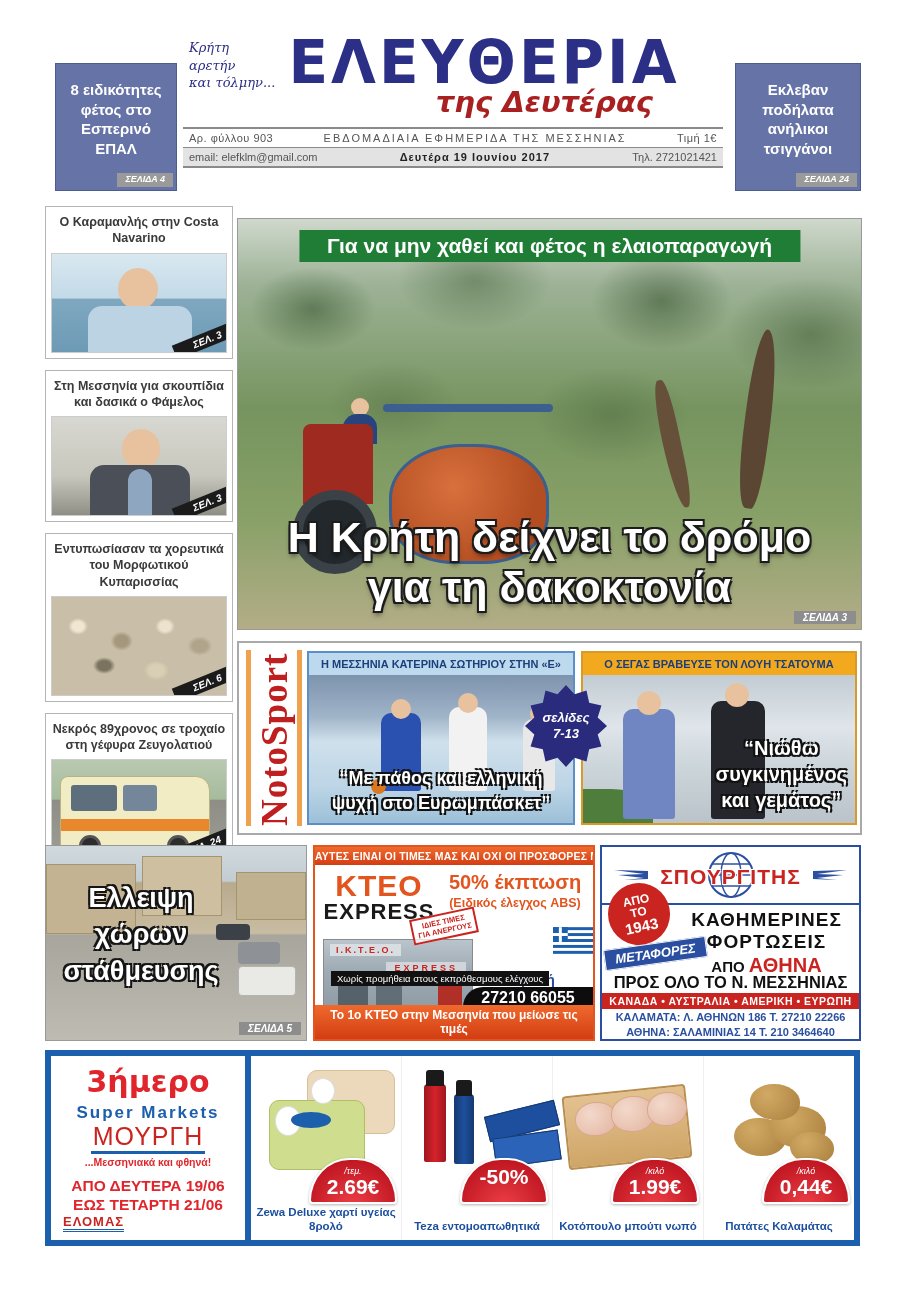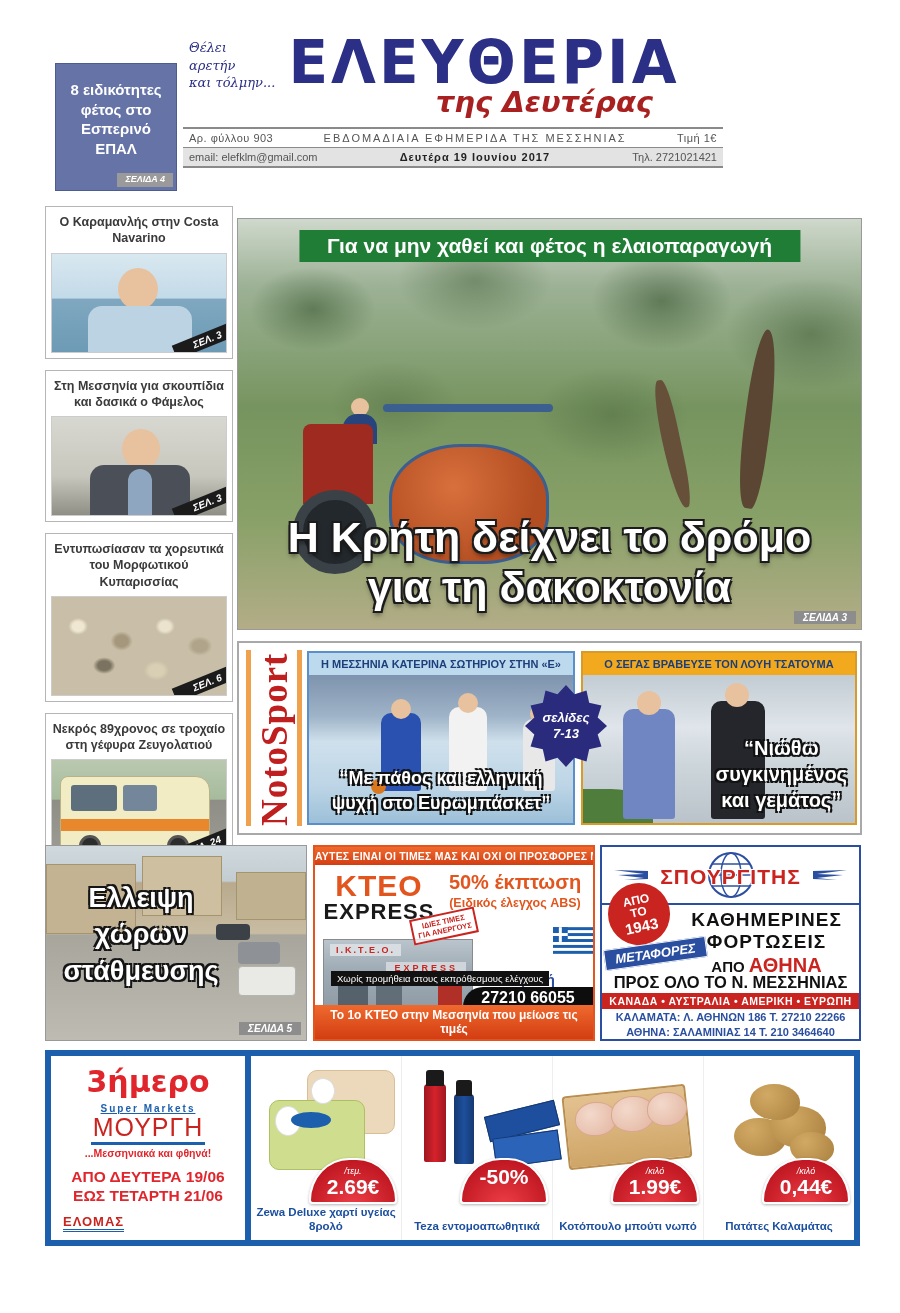--- a/index.html
+++ b/index.html
@@ -160,21 +160,21 @@
   .spg-from .city { color:#c9241f; font-size:20px; font-weight:900; }
   .spg-dest { position:absolute; left:0; right:0; top:126px; text-align:center; font-weight:900; font-size:16.5px; color:#111; }
   .spg-regions { position:absolute; left:0; right:0; top:146px; background:#c9241f; color:#fff; font-weight:bold;
                font-size:10.5px; text-align:center; padding:2px 0; letter-spacing:0.5px; }
   .spg-addr { position:absolute; left:0; right:0; top:163px; text-align:center; color:#2b4fa0; font-weight:bold; font-size:11px; line-height:1.4; }
 
   
   .market { position:absolute; left:45px; top:1050px; width:815px; height:196px; border:6px solid #1c5fad; background:#fff; display:flex; }
   .market-left { width:200px; border-right:6px solid #1c5fad; padding:8px 10px; text-align:center; position:relative; }
   .m-promo { color:#e0262c; font-size:30px; font-weight:bold; font-family:"DejaVu Sans", sans-serif; }
-  .m-chain { color:#1c5fad; font-weight:bold; font-size:10px; letter-spacing:2px; margin-top:4px;text-decoration:underline; }
+  .m-chain { color:#1c5fad; font-weight:bold; font-size:17px; letter-spacing:2px; margin-top:4px; }
   .m-brand { color:#c9241f; font-weight:400; font-size:25px; letter-spacing:1px; border-bottom:3px solid #1c5fad; display:inline-block; padding:0 2px; line-height:1.1; }
   .m-tagline { color:#e0262c; font-size:10.5px; font-weight:bold; margin-top:2px; }
   .m-dates { color:#e0262c; font-weight:900; font-size:15.5px; line-height:1.25; margin-top:8px; }
   .m-group { position:absolute; left:12px; bottom:8px; color:#c9241f; font-weight:900; font-size:13px; letter-spacing:1px;
              border-bottom:3px double #1c5fad; }
   .products { flex:1; display:flex; }
   .product { flex:1; position:relative; border-right:1px solid #eee; }
   .product:last-child { border-right:none; }
   .p-visual { position:absolute; left:0; right:0; top:6px; height:118px; }
   .p-caption { position:absolute; left:4px; right:4px; bottom:6px; text-align:center; color:#1c4f9e; font-size:11.5px; font-weight:bold; line-height:1.2; }
@@ -199,38 +199,42 @@
 
 <div id="page">
 
   <div class="promo-box promo-left">
     <div>8 ειδικότητες φέτος στο Εσπερινό ΕΠΑΛ</div>
     <div class="page-tag">ΣΕΛΙΔΑ 4</div>
   </div>
 
   <div class="masthead">
     <div class="motto">
-      <div>Θέλει</div>
+      <div>Κρήτη</div>
       <div>αρετήν</div>
       <div>και τόλμην...</div>
     </div>
     <div class="logo-title">ΕΛΕΥΘΕΡΙΑ</div>
     <div class="logo-sub">της Δευτέρας</div>
     <div class="info-row first">
       <span>Αρ. φύλλου 903</span>
       <span class="center">ΕΒΔΟΜΑΔΙΑΙΑ ΕΦΗΜΕΡΙΔΑ ΤΗΣ ΜΕΣΣΗΝΙΑΣ</span>
       <span>Τιμή 1€</span>
     </div>
     <div class="info-row second">
       <span>email: elefklm@gmail.com</span>
       <span class="center">Δευτέρα 19 Ιουνίου 2017</span>
       <span>Τηλ. 2721021421</span>
     </div>
   </div>
 
+  <div class="promo-box promo-right">
+    <div>Εκλεβαν ποδήλατα ανήλικοι τσιγγάνοι</div>
+    <div class="page-tag">ΣΕΛΙΔΑ 24</div>
+  </div>
 
   <div class="sidebar">
 
     <div class="side-card">
       <div class="side-title">Ο Καραμανλής στην Costa Navarino</div>
       <div class="side-photo scene-sea">
         <div class="head" style="left:66px; top:14px; width:40px; height:42px;"></div>
         <div class="torso" style="left:36px; top:52px; width:104px; height:50px; background:#bcd3e4;"></div>
         <div class="corner-tag">ΣΕΛ. 3</div>
       </div>

